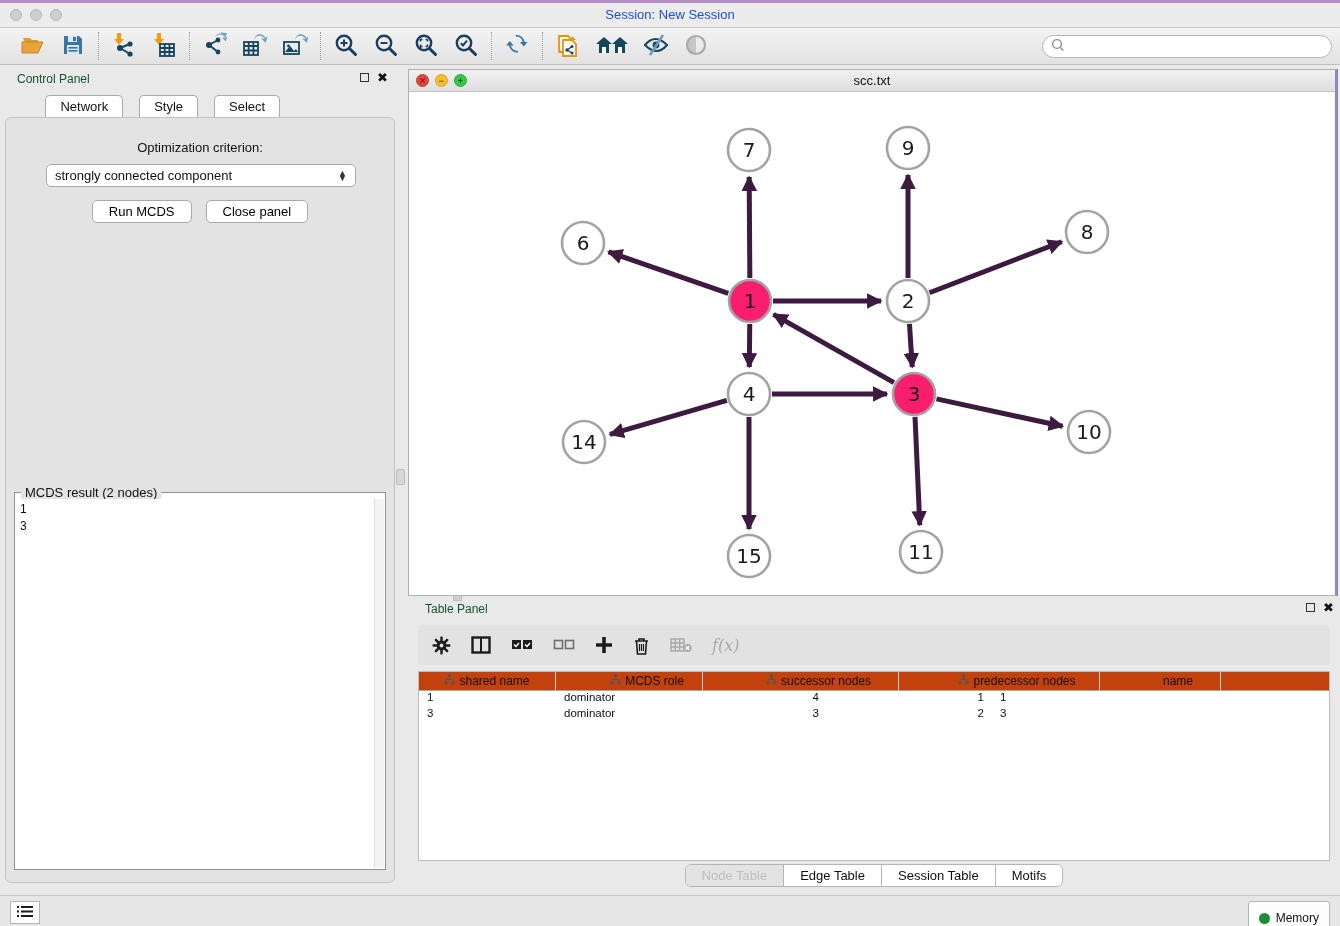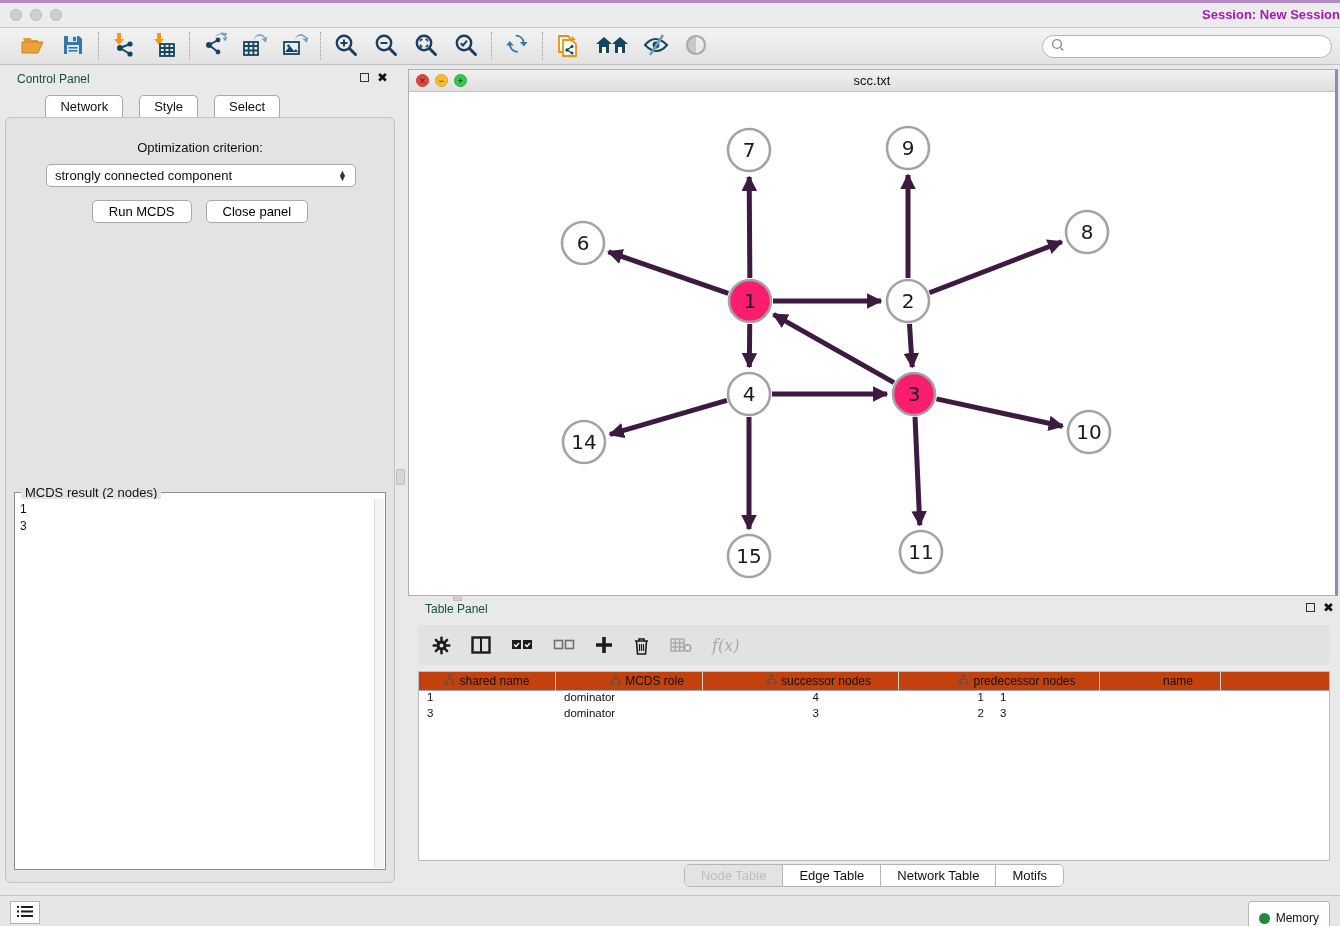--- a/index.html
+++ b/index.html
@@ -8,21 +8,21 @@
   }
   *{box-sizing:border-box; margin:0; padding:0;}
   html,body{width:1340px;height:926px;overflow:hidden;}
   body{font-family:"Liberation Sans","DejaVu Sans",sans-serif;background:var(--panelbg);font-size:13px;color:#111;}
   .app{position:relative;width:1340px;height:926px;background:var(--panelbg);border-top:3px solid var(--accent);}
 
   
   .titlebar{position:absolute;left:0;top:0;width:100%;height:25px;background:#ececec;border-bottom:1px solid #c9c9c9;}
   .lights{position:absolute;left:10px;top:6px;display:flex;gap:8px;}
   .light{width:12px;height:12px;border-radius:50%;background:#cfcfcf;border:1px solid #b9b9b9;}
-  .title-text{position:absolute;left:0;right:0;top:4px;text-align:right;color:#a21caf;font-size:13px;font-weight:bold;}
+  .title-text{position:absolute;left:0;right:0;top:4px;text-align:center;color:#1d4ed8;font-size:13px;}
 
   
   .toolbar{position:absolute;left:0;top:25px;width:100%;height:37px;background:linear-gradient(#f3f3f3,#e2e2e2);border-bottom:1px solid #bfbfbf;display:flex;align-items:center;padding:0 8px;}
   .tb-group{display:flex;align-items:center;gap:14px;padding:0 12px;}
   .tb-sep{width:1px;height:28px;border-left:1px dotted #9a9a9a;}
   .tb-btn{width:26px;height:26px;display:flex;align-items:center;justify-content:center;cursor:pointer;}
   .search-wrap{margin-left:auto;display:flex;align-items:center;}
   .searchbox{width:290px;height:23px;border:1px solid #b5b5b5;border-radius:12px;background:#fff;display:flex;align-items:center;padding:0 8px;}
   .searchbox input{border:none;outline:none;flex:1;font-size:12px;background:transparent;margin-left:5px;}
 
@@ -517,21 +517,21 @@
             <div class="nt-cell" style="width: 160px; text-align: right;">3</div>
             <div class="nt-cell" style="width: 165px; text-align: right;">2</div>
             <div class="nt-cell" style="width: 85px; text-align: left;">3</div>
           </div>
         </div>
     </div>
     <div class="tp-tabs">
       <div class="tp-tabgroup" id="tp-tabs">
           <div class="tp-tab sel">Node Table</div>
           <div class="tp-tab">Edge Table</div>
-          <div class="tp-tab">Network Table</div>
+          <div class="tp-tab">Session Table</div>
           <div class="tp-tab">Motifs</div>
         </div>
     </div>
   </div>
 
   <div class="statusbar">
     <div class="list-btn">
       <span><svg width="16" height="13" viewBox="0 0 16 13">
             <g fill="#1c1c1c">
               <rect x="0" y="1" width="2" height="2"></rect>

